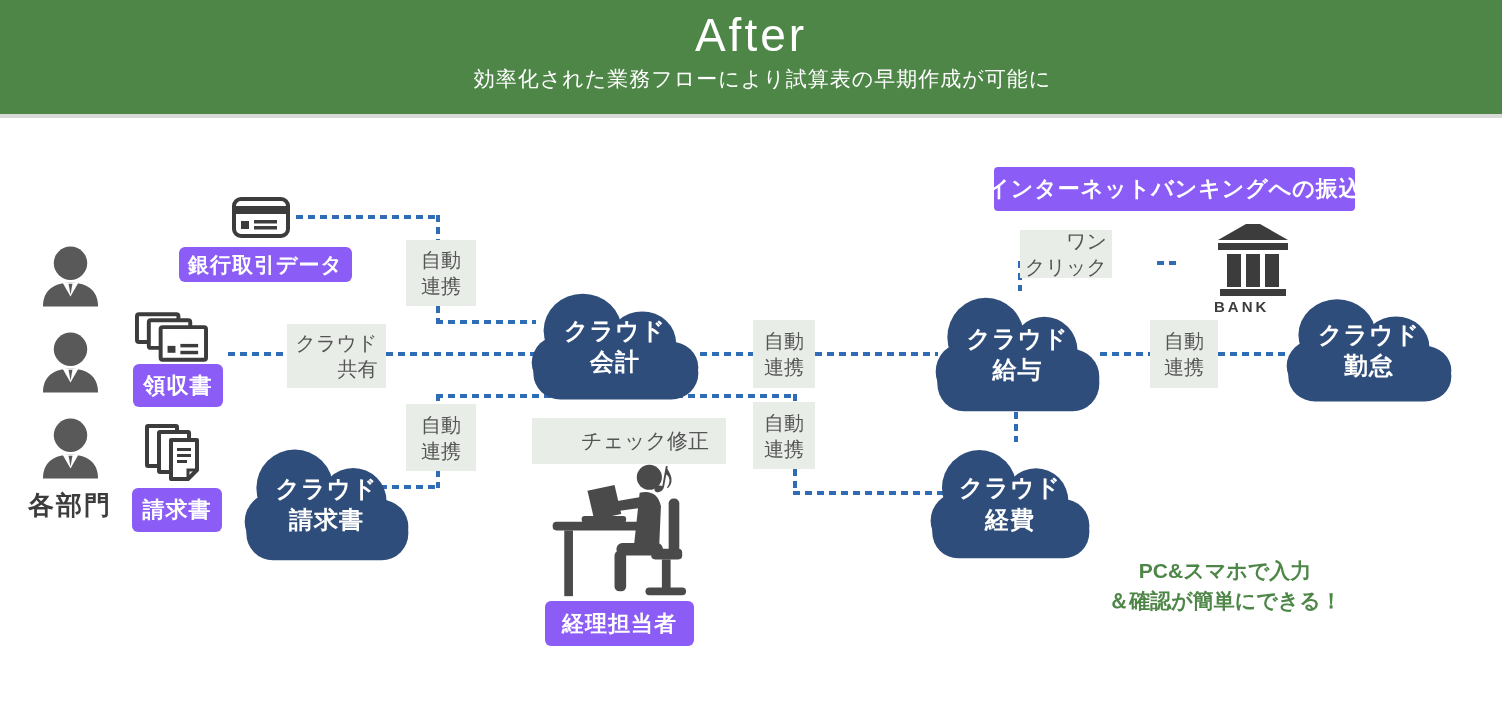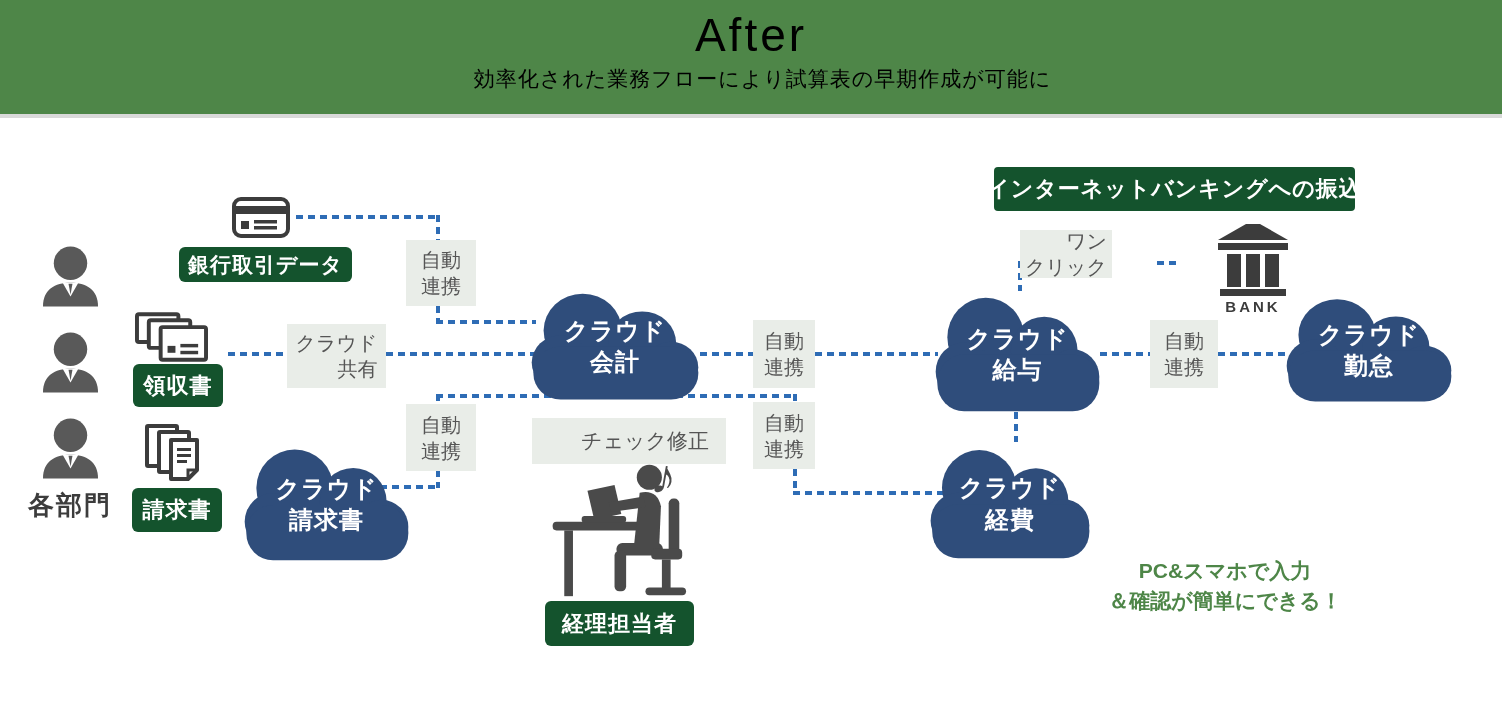--- a/index.html
+++ b/index.html
@@ -1,26 +1,26 @@
 <!DOCTYPE html>
 <html><head>
 <meta charset="utf-8">
 <style>
   html,body{margin:0;padding:0;background:#fff;}
   .canvas{
     position:relative;width:1502px;height:710px;background:#ffffff;overflow:hidden;
     font-family:"Liberation Sans","DejaVu Sans",sans-serif;
   }
   
-  .hdr{position:absolute;left:0;top:0;width:1502px;height:114px;background:#4E8648;border-bottom:4px solid #d9d9d9;text-align:center;color:#000000;}
+  .hdr{position:absolute;left:0;top:0;width:1502px;height:114px;background:#4E8648;border-bottom:4px solid #d9d9d9;text-align:center;color:#ffffff;}
   .hdr-title{margin-top:10px;font-size:46px;font-weight:400;letter-spacing:3px;line-height:1.1;}
   .hdr-sub{margin-top:4px;font-size:21px;font-weight:400;letter-spacing:1px;padding-left:23px;}
   
   .glabel{
-    position:absolute;background:#14532d;color:#fff;font-weight:bold;
+    position:absolute;background:#8b5cf6;color:#fff;font-weight:bold;
     display:flex;align-items:center;justify-content:center;
     border-radius:6px;font-size:21px;letter-spacing:1px;white-space:nowrap;
   }
   
   .pbox{
     position:absolute;background:#E9EDE8;color:#555;
     display:flex;align-items:center;justify-content:center;text-align:right;
     font-size:20px;line-height:1.3;white-space:pre-line;z-index:3;
   }
   
@@ -33,21 +33,21 @@
   }
   
   .hline{position:absolute;height:4px;z-index:1;
     background:repeating-linear-gradient(90deg,#2E6CB5 0 7px,transparent 7px 12px);}
   .vline{position:absolute;width:4px;z-index:1;
     background:repeating-linear-gradient(180deg,#2E6CB5 0 7px,transparent 7px 12px);}
   
   .icon{position:absolute;}
   .icon svg{display:block;width:100%;height:100%;}
   .dept{position:absolute;color:#3C3C3C;font-size:26px;font-weight:bold;text-align:center;letter-spacing:2px;}
-  .bank-caption{position:absolute;color:#3C3C3C;font-size:15px;font-weight:bold;letter-spacing:3px;text-align:center;}
+  .bank-caption{position:absolute;color:#3C3C3C;font-size:15px;font-weight:bold;letter-spacing:3px;}
   .footnote{position:absolute;color:#4E8648;font-size:21px;font-weight:bold;text-align:center;line-height:1.45;white-space:pre-line;}
   .note-glyph{position:absolute;color:#4a4a4a;font-size:50px;font-weight:bold;transform:rotate(10deg);}
 </style>
 </head>
 <body>
 
 <div class="canvas">
 
   <div class="hdr">
     <div class="hdr-title">After</div>

